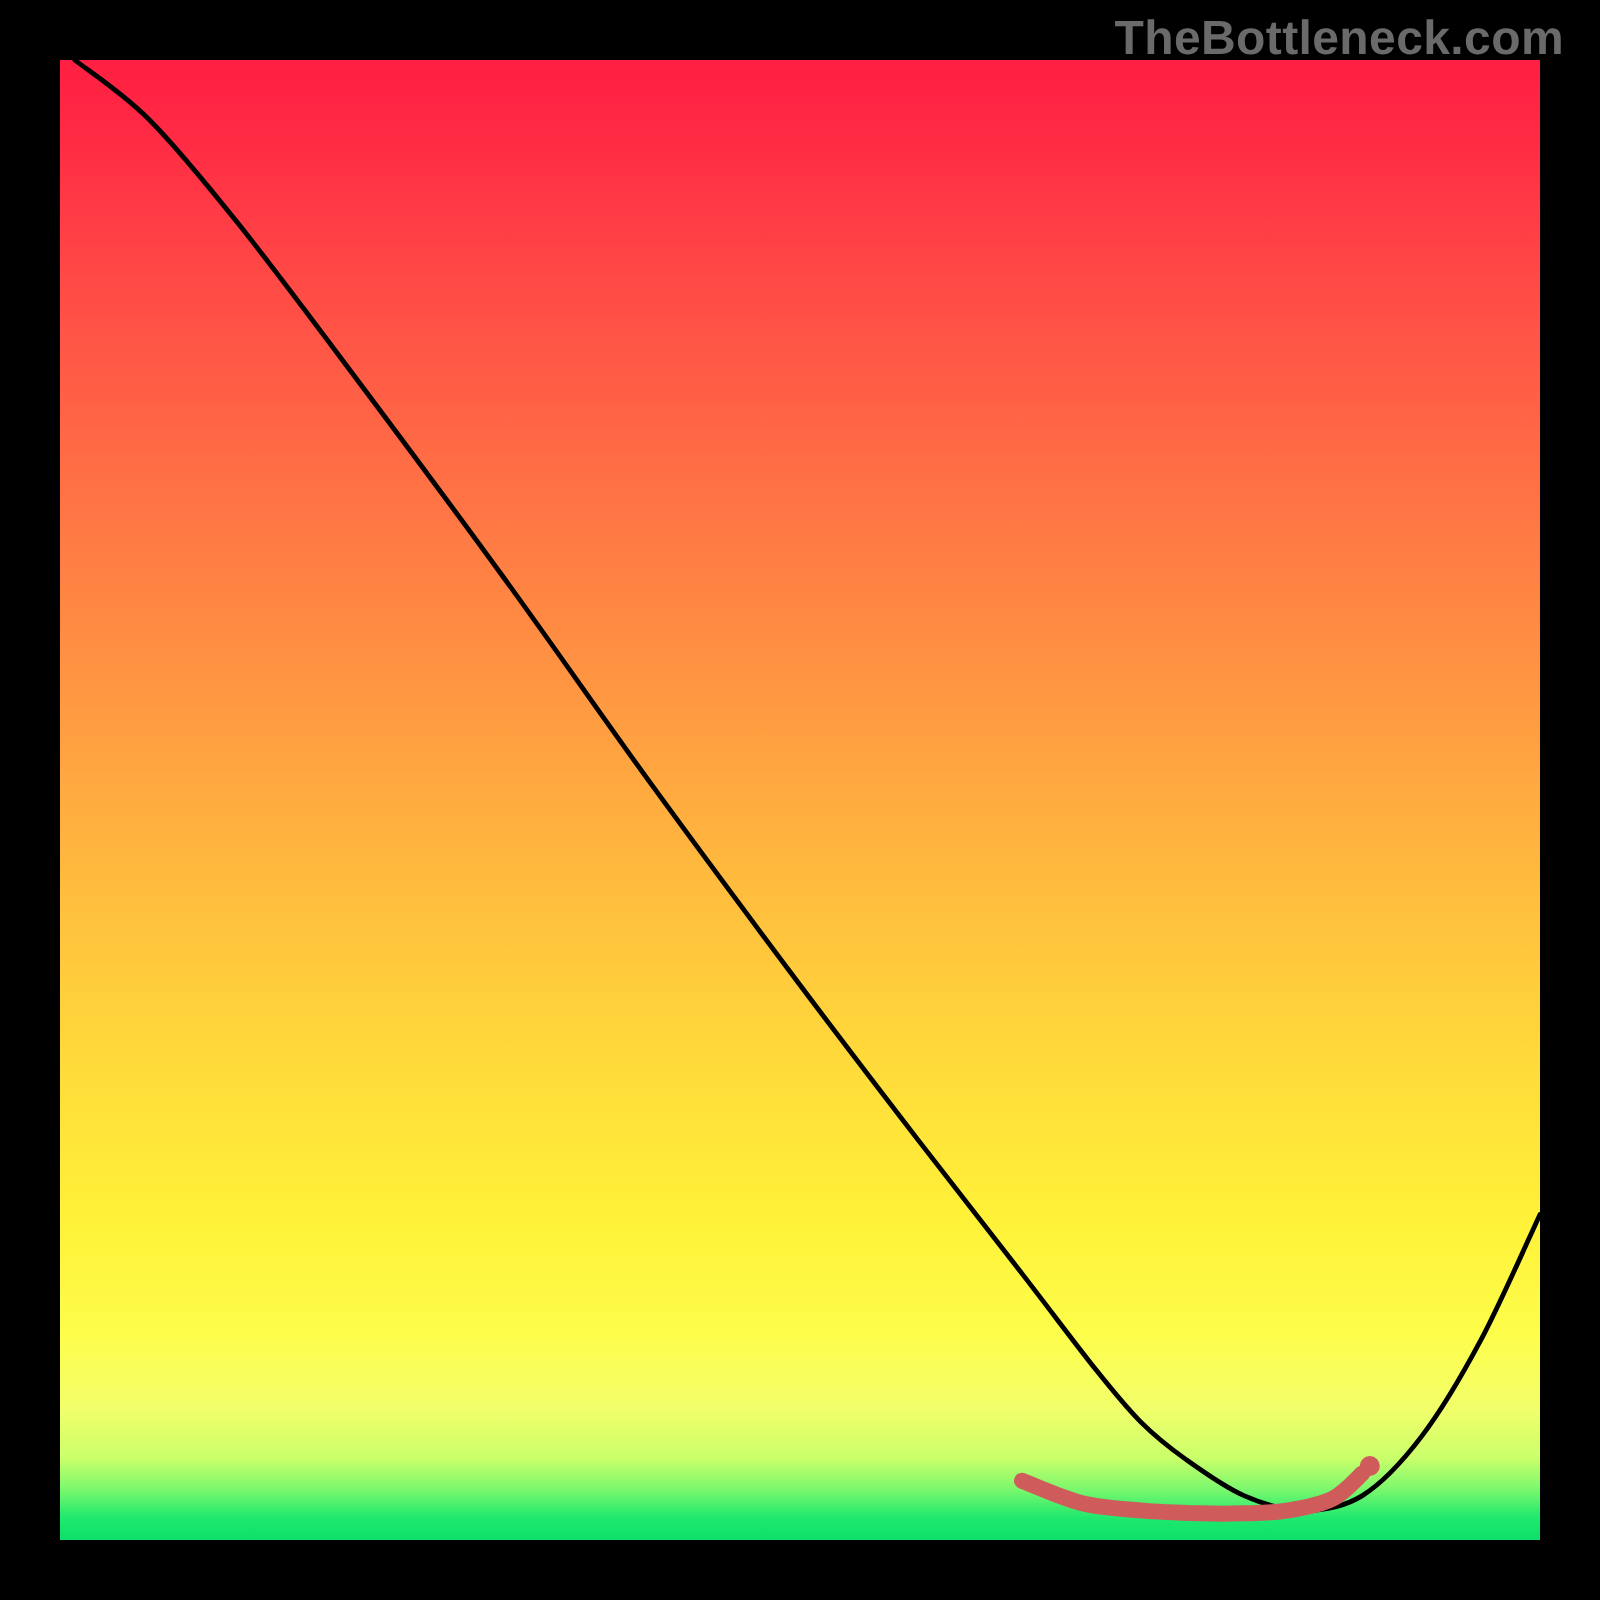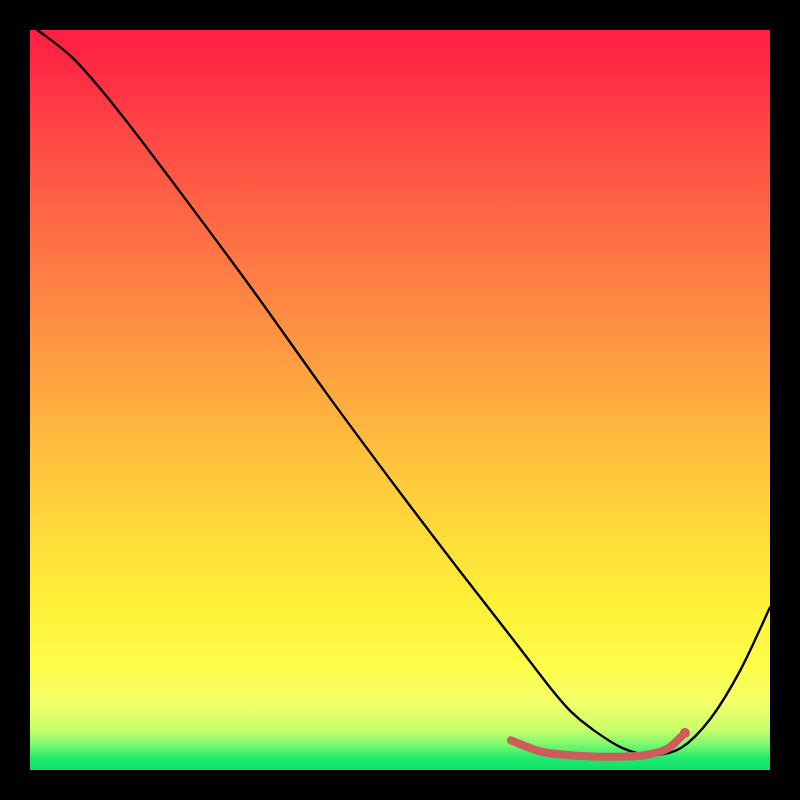--- a/index.html
+++ b/index.html
@@ -52,13 +52,14 @@
           <stop offset="96.5%" stop-color="#7ef86d"></stop>
           <stop offset="98.5%" stop-color="#1fe96e"></stop>
           <stop offset="100%" stop-color="#0ddf6a"></stop>
         </linearGradient>
     </defs>
     <rect id="plot-bg" fill="url(#bg-grad)" x="30" y="30" width="740" height="740"></rect>
     <path id="curve-path" fill="none" stroke-linecap="round" stroke-linejoin="round" d="M 37.4 30 C 43.56666666666666 34.93333333333334, 60.833333333333336 46.03333333333336, 74.4 59.60000000000002 C 87.96666666666667 73.16666666666669, 101.53333333333333 89.81666666666666, 118.8 111.39999999999999 C 136.06666666666666 132.98333333333332, 155.8 159.49999999999997, 178 189.09999999999997 C 200.2 218.69999999999996, 227.33333333333334 255.08333333333334, 252 289 C 276.6666666666667 322.9166666666667, 301.3333333333333 358.6833333333333, 326 392.59999999999997 C 350.6666666666667 426.51666666666665, 377.8 462.9, 400 492.5 C 422.2 522.1, 440.7 546.1499999999999, 459.2 570.1999999999999 C 477.7 594.25, 496.2 617.6833333333334, 511 636.8000000000001 C 525.8 655.9166666666667, 538.1333333333333 672.5666666666666, 548 684.9 C 557.8666666666667 697.2333333333333, 562.8 703.4000000000001, 570.1999999999999 710.8000000000001 C 577.5999999999999 718.2, 583.7666666666667 723.1333333333333, 592.4 729.3 C 601.0333333333333 735.4666666666666, 612.1333333333333 743.4833333333333, 622 747.8 C 631.8666666666667 752.1166666666666, 641.7333333333333 755.1999999999999, 651.6 755.1999999999999 C 661.4666666666667 755.1999999999999, 671.3333333333334 753.9666666666666, 681.2 747.8 C 691.0666666666667 741.6333333333333, 700.9333333333334 731.1499999999999, 710.8000000000001 718.1999999999999 C 720.6666666666667 705.25, 730.5333333333333 688.6, 740.4 670.1 C 750.2666666666667 651.6, 765.0666666666666 617.6833333333334, 770 607.2" stroke="#000000" stroke-width="2.4"></path>
     <path id="band-path" fill="none" stroke-linecap="round" stroke-linejoin="round" d="M 511 740.4 C 515.9333333333333 742.25, 530.7333333333332 749.0333333333333, 540.5999999999999 751.5 C 550.4666666666666 753.9666666666667, 560.3333333333333 754.3366666666666, 570.1999999999999 755.1999999999999 C 580.0666666666666 756.0633333333333, 591.1666666666667 756.4333333333333, 599.8000000000001 756.68 C 608.4333333333334 756.9266666666666, 614.6 756.9266666666666, 622 756.68 C 629.4 756.4333333333333, 636.8 756.4333333333333, 644.1999999999999 755.1999999999999 C 651.5999999999999 753.9666666666666, 660.2333333333333 752.3633333333333, 666.4 749.28 C 672.5666666666666 746.1966666666666, 678.7333333333333 738.7966666666666, 681.2 736.6999999999999" stroke="#cf5b5b" stroke-width="8"></path>
     <circle id="end-dot" cx="684.9" cy="733" r="5" fill="#cf5b5b"></circle>
   </svg>
+  <div class="watermark">TheBottleneck.com</div>
 </div>
 
 </body></html>

